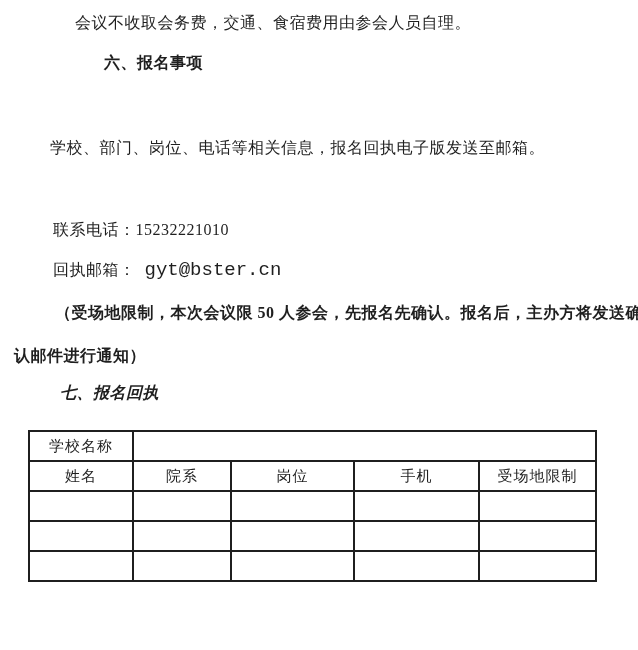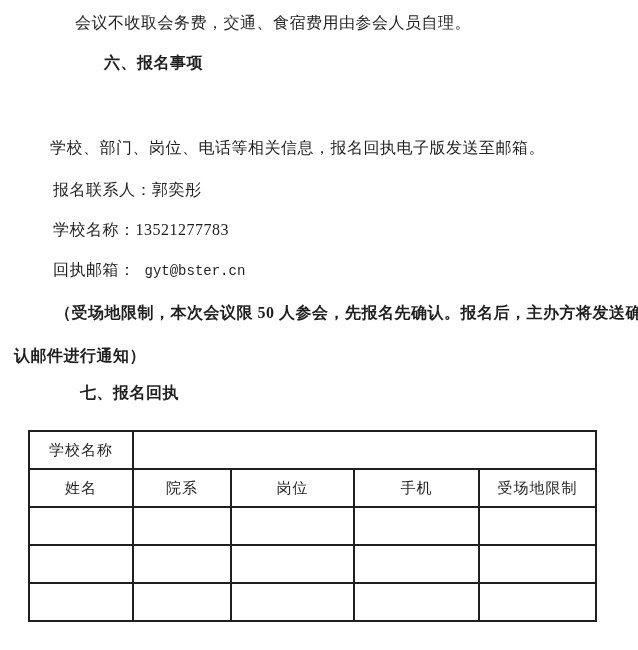--- a/index.html
+++ b/index.html
@@ -20,70 +20,69 @@
     position: absolute;
     white-space: nowrap;
     font-size: 16px;
     line-height: 20px;
     color: #1f1f1f;
     letter-spacing: 0.5px;
   }
   .bold { font-weight: 700; }
   .mono {
     font-family: "Liberation Mono", "DejaVu Sans Mono", monospace;
-    font-size: 14px;
+    font-size: 19px;
     letter-spacing: 0;
     margin-left: 9px;
   }
   .reply-table {
     position: absolute;
     left: 28px;
     top: 430px;
     border-collapse: collapse;
     table-layout: fixed;
     width: 567px;
   }
   .reply-table td {
     border: 2px solid #1f1f1f;
-    height: 38px;
+    height: 30px;
     text-align: center;
     vertical-align: middle;
     font-size: 15px;
     letter-spacing: 1px;
     padding: 0 2px;
     background: #ffffff;
   }
 </style>
 </head>
 <body>
 
 <div class="page">
 
   <div class="line" style="left:75px; top:13px;">会议不收取会务费，交通、食宿费用由参会人员自理。</div>
 
   <div class="line bold" style="left:64px; top:53px;margin-left:40px;">六、报名事项</div>
 
 
   <div class="line" style="left:50px; top:138px;text-align:right;">学校、部门、岗位、电话等相关信息，报名回执电子版发送至邮箱。</div>
 
-  <div class="line" style="left:53px; top:180px;">报名联系人：郭奕彤</div>
 
   <div class="line" style="left:53px; top:220px;">
-    <span>学校名称：</span><span>13521277783</span>
+    <span>联系电话：</span><span>15232221010</span>
   </div>
 
   <div class="line" style="left:53px; top:260px;">
     <span>回执邮箱：</span><span class="mono">gyt@bster.cn</span>
   </div>
 
   <div class="line bold" style="left:55px; top:303px;">（受场地限制，本次会议限 50 人参会，先报名先确认。报名后，主办方将发送确</div>
 
   <div class="line bold" style="left:14px; top:346px;">认邮件进行通知）</div>
 
-  <div class="line bold" style="left:80px; top:383px;">七、报名回执</div>
+  <div class="line bold" style="left:60px; top:383px;font-style:italic;">七、报名回执</div>
 
   <table class="reply-table">
     <colgroup>
       <col style="width:104px">
       <col style="width:98px">
       <col style="width:123px">
       <col style="width:125px">
       <col style="width:117px">
     </colgroup>
     <tbody>

